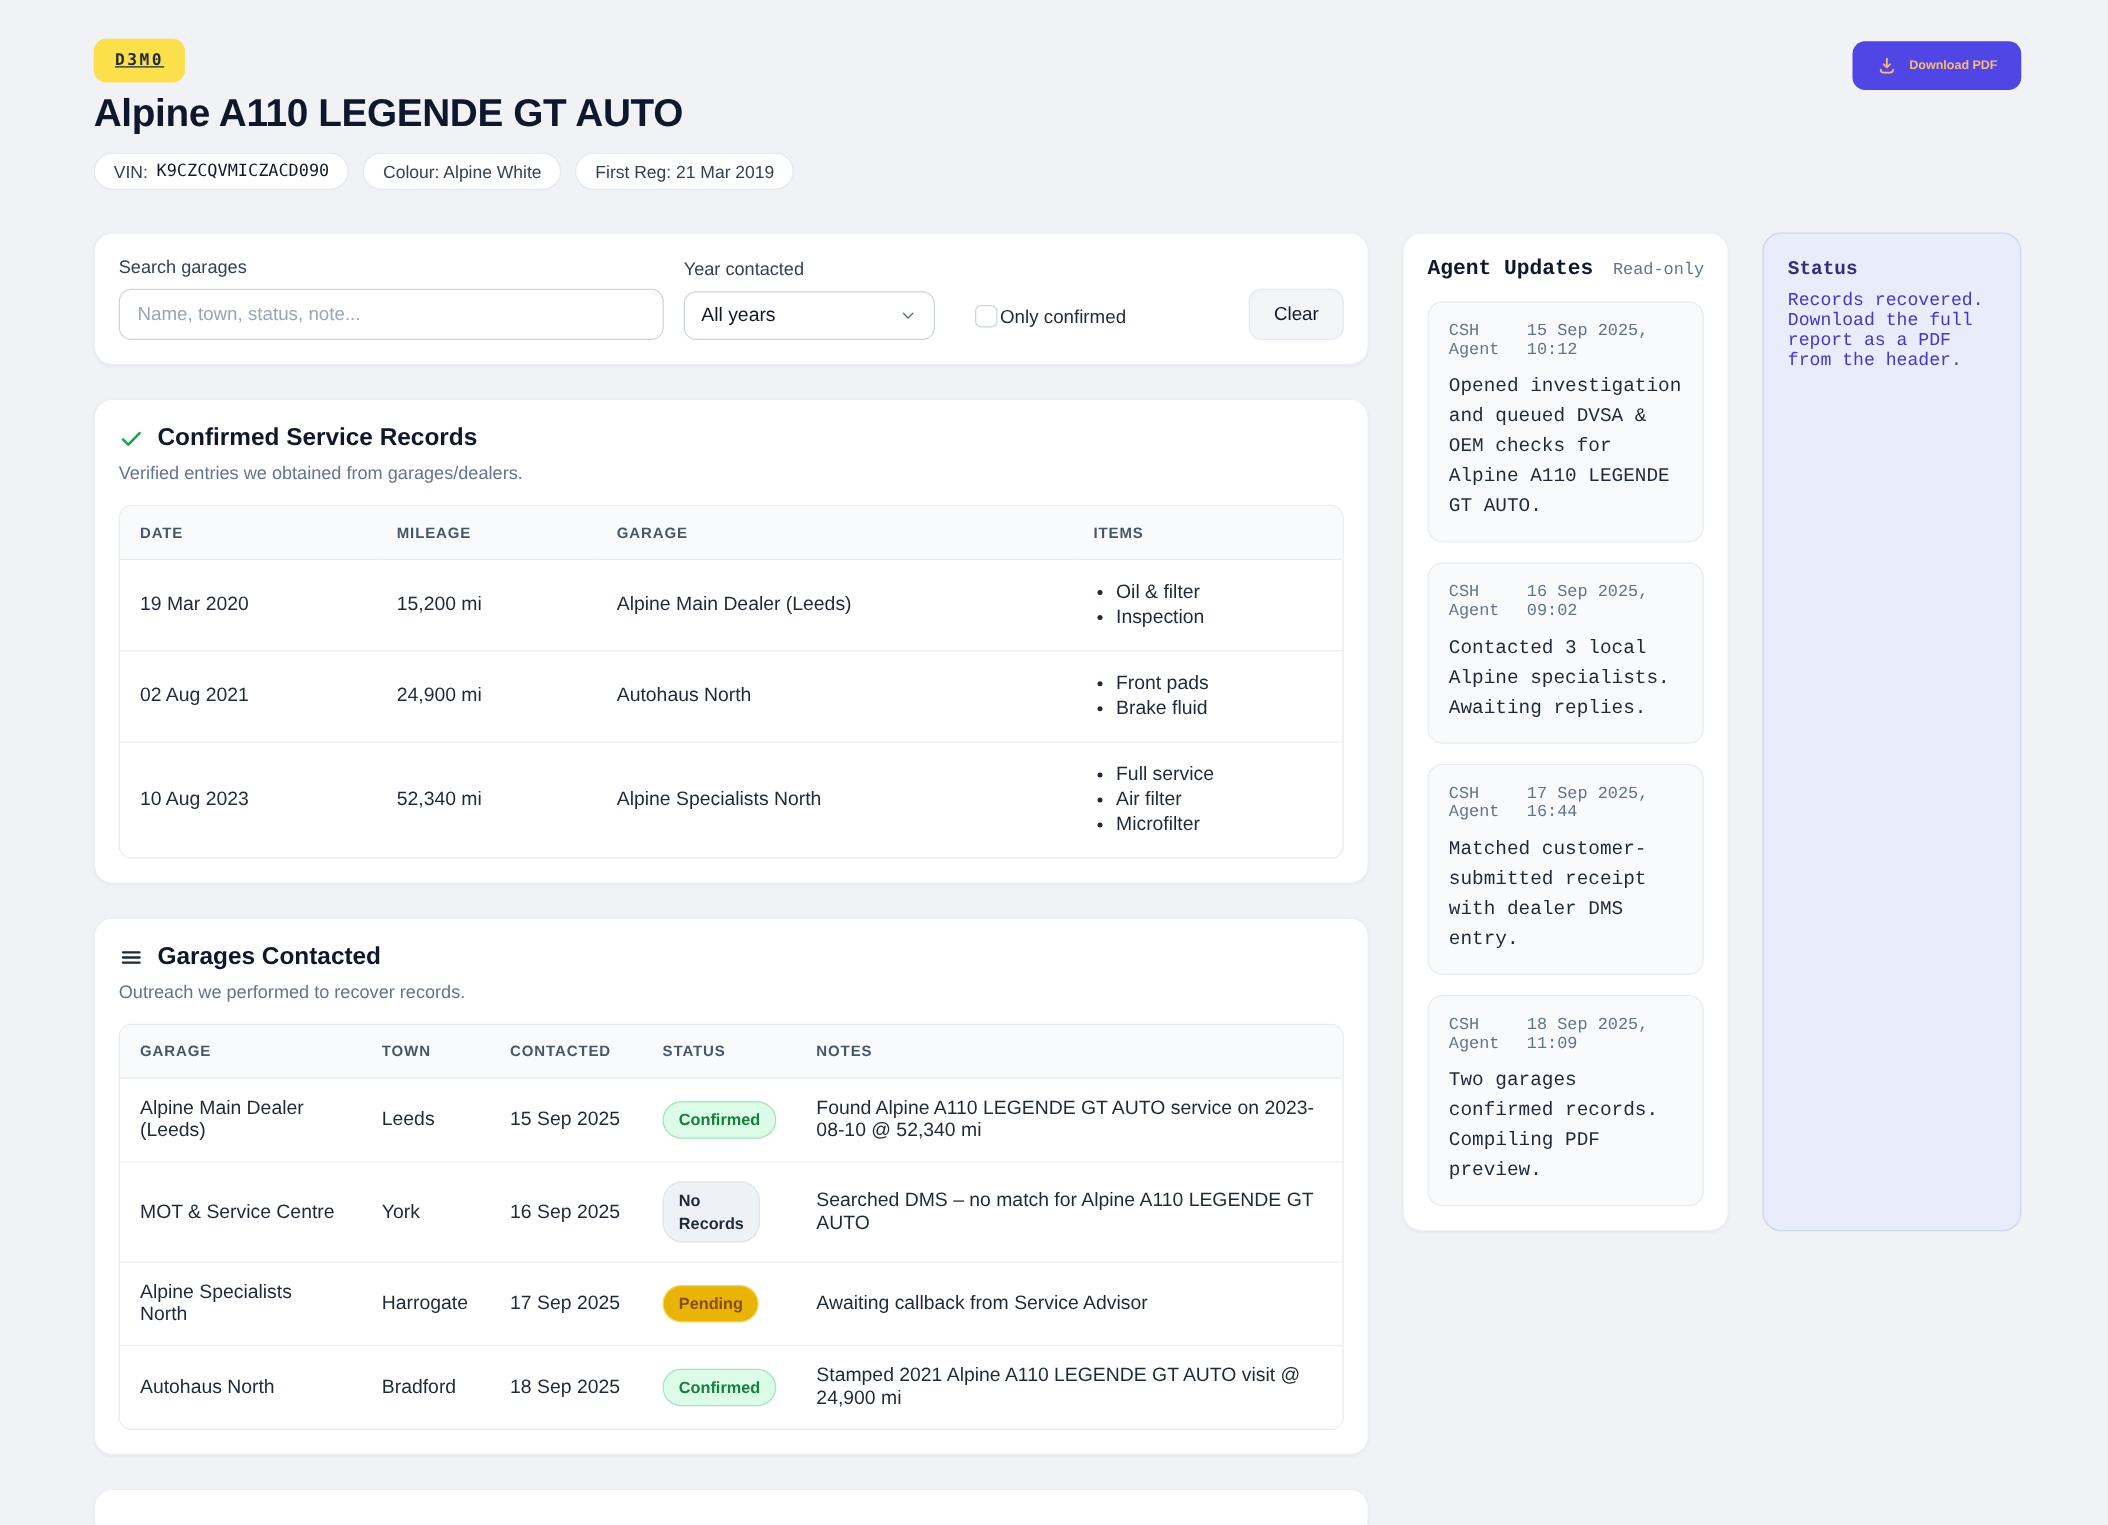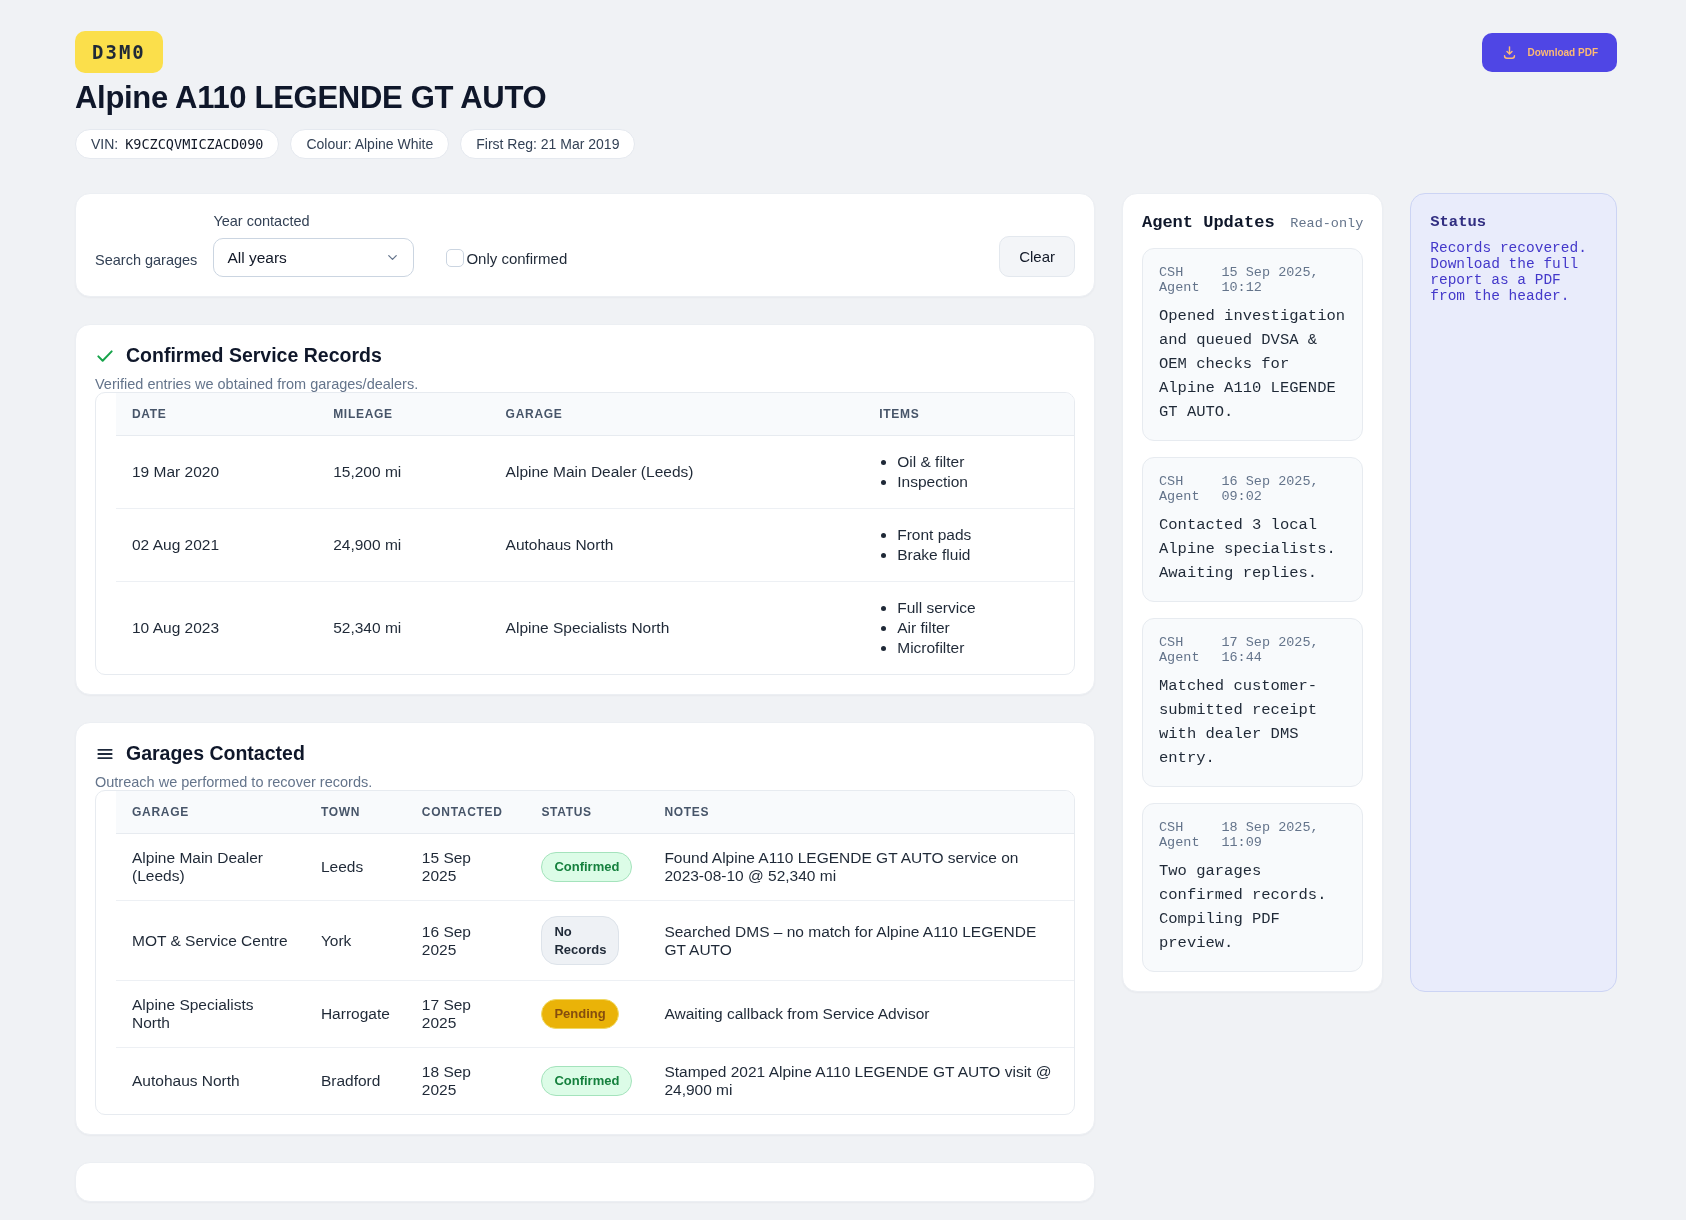--- a/index.html
+++ b/index.html
@@ -8,22 +8,22 @@
     background: #f0f2f5;
     font-family: "Liberation Sans", "DejaVu Sans", sans-serif;
     color: #1f2937;
   }
   .page { width: 1686px; height: 1220px; padding: 31px 69px 0 75px; position: relative; }
 
   
   .topbar { position: relative; }
   .demo-badge {
     display: inline-block; background: #fbdf4b; color: #1f2937;
-    font-family: "DejaVu Sans Mono", monospace; font-weight: 700; font-size: 19px;
-    letter-spacing: 2px; padding: 10px 17px; border-radius: 10px;
+    font-family: "DejaVu Sans Mono", monospace; font-weight: 700; font-size: 13px;
+    letter-spacing: 2px; padding: 10px 17px; border-radius: 10px; text-decoration: underline;
   }
   .page-title { margin-top: 7px; font-size: 31px; font-weight: 700; color: #0f172a; letter-spacing: -0.3px; }
   .chips { display: flex; gap: 11px; margin-top: 13px; }
   .chip {
     background: #ffffff; border: 1px solid #e5e9ef; border-radius: 999px;
     padding: 6px 15px; font-size: 14px; color: #334155; display: inline-flex; align-items: center; gap: 7px;
   }
   .chip code { font-family: "DejaVu Sans Mono", monospace; font-size: 13.5px; color: #111827; }
   .download-btn {
     position: absolute; top: 2px; right: 0; display: inline-flex; align-items: center; gap: 9px;
@@ -67,21 +67,21 @@
   .clear-btn {
     margin-left: auto; height: 41px; padding: 0 19px; background: #f3f5f8; border: 1px solid #e3e8ee;
     border-radius: 10px; font-size: 15px; color: #111827; cursor: pointer; font-family: inherit;
   }
 
   
   .section-head { display: flex; align-items: center; gap: 11px; }
   .section-head svg { width: 20px; height: 20px; flex: 0 0 auto; }
   .section-title { font-size: 19.5px; font-weight: 700; color: #0f172a; }
   .section-sub { margin-top: 9px; font-size: 14.5px; color: #64748b; }
-  .table-wrap { border: 1px solid #e7ebf0; border-radius: 10px; overflow: hidden; padding-left: 20px; }
+  .table-wrap { margin-top: 17px; border: 1px solid #e7ebf0; border-radius: 10px; overflow: hidden; }
   table { width: 100%; border-collapse: collapse; }
   thead th {
     background: #f8fafc; text-align: left; font-size: 12px; font-weight: 700; letter-spacing: .7px;
     text-transform: uppercase; color: #475569; padding: 14px 16px; border-bottom: 1px solid #e7ebf0;
   }
   tbody td { padding: 15px 16px; font-size: 15.5px; color: #1f2937; vertical-align: middle; }
   tbody tr + tr td { border-top: 1px solid #edf0f4; }
   ul.items { margin: 0; padding-left: 18px; }
   ul.items li { margin: 2px 0; }
 
@@ -150,20 +150,21 @@
     </button>
   </header>
 
   <div class="grid">
 
     <div class="col-main">
 
       <section class="panel filter-panel">
         <div class="field">
           <label>Search garages</label>
+          <input class="search-input" type="text" placeholder="Name, town, status, note..." style="">
         </div>
         <div class="field field-year">
           <label>Year contacted</label>
           <div class="select">
             <span>All years</span>
             <svg viewBox="0 0 24 24" fill="none" stroke="currentColor" stroke-width="2" stroke-linecap="round" stroke-linejoin="round">
                 <path d="M6 9l6 6 6-6"></path>
               </svg>
           </div>
         </div>

